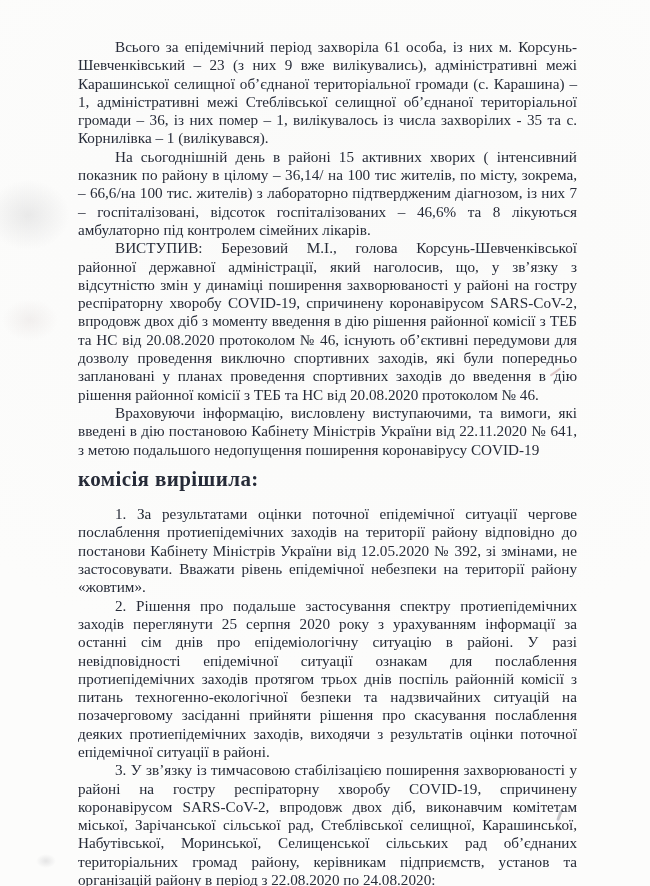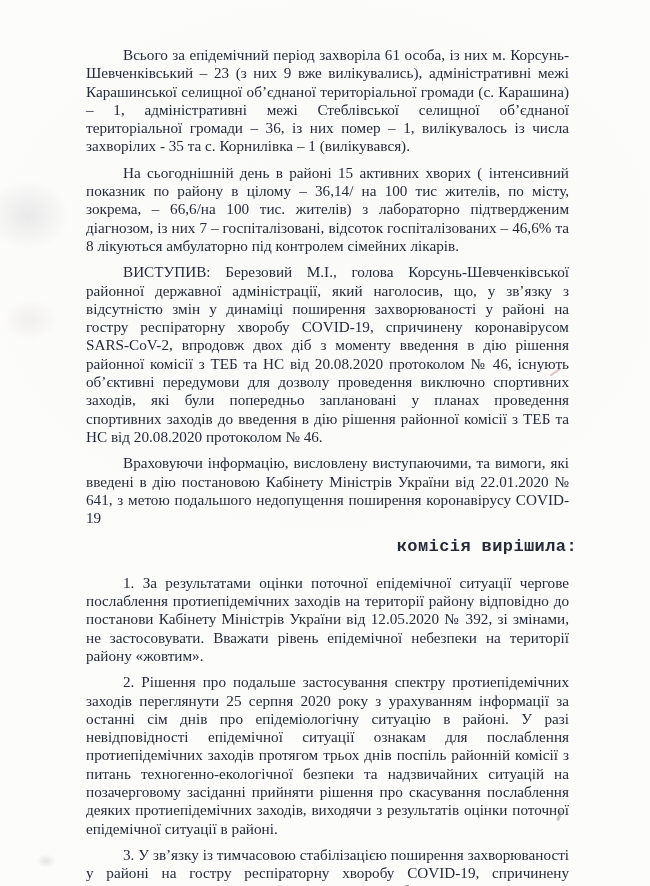--- a/index.html
+++ b/index.html
@@ -23,30 +23,29 @@
   .text-block {
     position: absolute;
     left: 78px;
     top: 38px;
     width: 499px;
     font-size: 15.2px;
     line-height: 18.3px;
     text-align: justify;
   }
   .para {
-    margin: 8px;
+    margin: 0;
     text-indent: 37px;
   }
   .decision-heading {
-    font-size: 17px;
+    font-size: 21px;
     font-weight: bold;
-    text-align: right;
+    text-align: left;
     margin: 11px 0 17px 0;
     letter-spacing: 0.4px;
-    font-family: Liberation Mono, monospace;
   }
   .artifact {
     position: absolute;
     pointer-events: none;
   }
   .mark-check {
     left: 549px;
     top: 371px;
     width: 13px;
     height: 2px;
@@ -81,21 +80,21 @@
   <div class="artifact smudge-bottom"></div>
 
   <div class="text-block">
 
     <p class="para">Всього за епідемічний період захворіла 61 особа, із них м. Корсунь-Шевченківський – 23 (з них 9 вже вилікувались), адміністративні межі Карашинської селищної об’єднаної територіальної громади (с. Карашина) – 1, адміністративні межі Стеблівської селищної об’єднаної територіальної громади – 36, із них помер – 1, вилікувалось із числа захворілих - 35 та с. Корнилівка – 1 (вилікувався).</p>
 
     <p class="para">На сьогоднішній день в районі 15 активних хворих ( інтенсивний показник по району в цілому – 36,14/ на 100 тис жителів, по місту, зокрема, – 66,6/на 100 тис. жителів) з лабораторно підтвердженим діагнозом, із них 7 – госпіталізовані, відсоток госпіталізованих – 46,6% та 8 лікуються амбулаторно під контролем сімейних лікарів.</p>
 
     <p class="para">ВИСТУПИВ: Березовий М.І., голова Корсунь-Шевченківської районної державної адміністрації, який наголосив, що, у зв’язку з відсутністю змін у динаміці поширення захворюваності у районі на гостру респіраторну хворобу COVID-19, спричинену коронавірусом SARS-CoV-2, впродовж двох діб з моменту введення в дію рішення районної комісії з ТЕБ та НС від 20.08.2020 протоколом № 46, існують об’єктивні передумови для дозволу проведення виключно спортивних заходів, які були попередньо заплановані у планах проведення спортивних заходів до введення в дію рішення районної комісії з ТЕБ та НС від 20.08.2020 протоколом № 46.</p>
 
-    <p class="para">Враховуючи інформацію, висловлену виступаючими, та вимоги, які введені в дію постановою Кабінету Міністрів України від 22.01.2020 № 641, з метою подальшого недопущення поширення коронавірусу COVID-19</p>
+    <p class="para">Враховуючи інформацію, висловлену виступаючими, та вимоги, які введені в дію постановою Кабінету Міністрів України від 22.11.2020 № 641, з метою подальшого недопущення поширення коронавірусу COVID-19</p>
 
     <h2 class="decision-heading">комісія вирішила:</h2>
 
     <p class="para">1. За результатами оцінки поточної епідемічної ситуації чергове послаблення протиепідемічних заходів на території району відповідно до постанови Кабінету Міністрів України від 12.05.2020 № 392, зі змінами, не застосовувати. Вважати рівень епідемічної небезпеки на території району «жовтим».</p>
 
     <p class="para">2. Рішення про подальше застосування спектру протиепідемічних заходів переглянути 25 серпня 2020 року з урахуванням інформації за останні сім днів про епідеміологічну ситуацію в районі. У разі невідповідності епідемічної ситуації ознакам для послаблення протиепідемічних заходів протягом трьох днів поспіль районній комісії з питань техногенно-екологічної безпеки та надзвичайних ситуацій на позачерговому засіданні прийняти рішення про скасування послаблення деяких протиепідемічних заходів, виходячи з результатів оцінки поточної епідемічної ситуації в районі.</p>
 
     <p class="para">3. У зв’язку із тимчасовою стабілізацією поширення захворюваності у районі на гостру респіраторну хворобу COVID-19, спричинену коронавірусом SARS-CoV-2, впродовж двох діб, виконавчим комітетам міської, Зарічанської сільської рад, Стеблівської селищної, Карашинської, Набутівської, Моринської, Селищенської сільських рад об’єднаних територіальних громад району, керівникам підприємств, установ та організацій району в період з 22.08.2020 по 24.08.2020:</p>
 
   </div>

